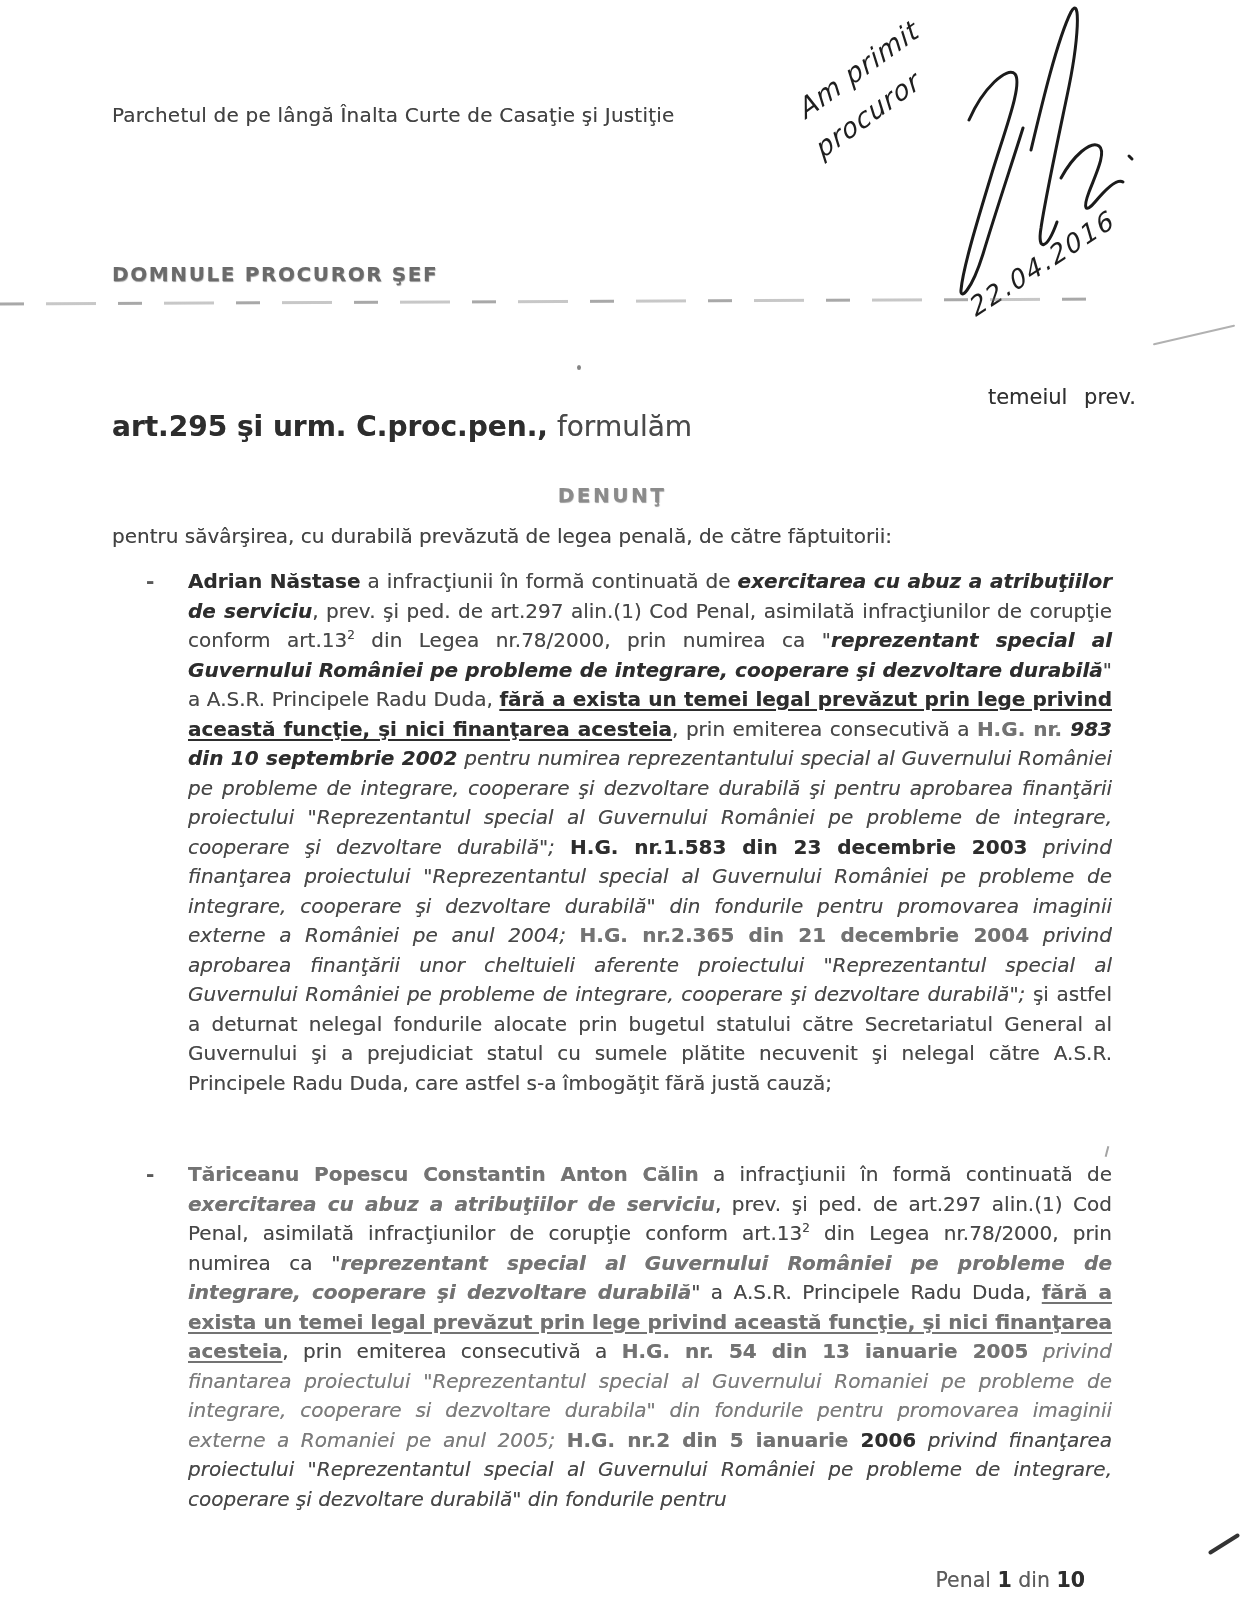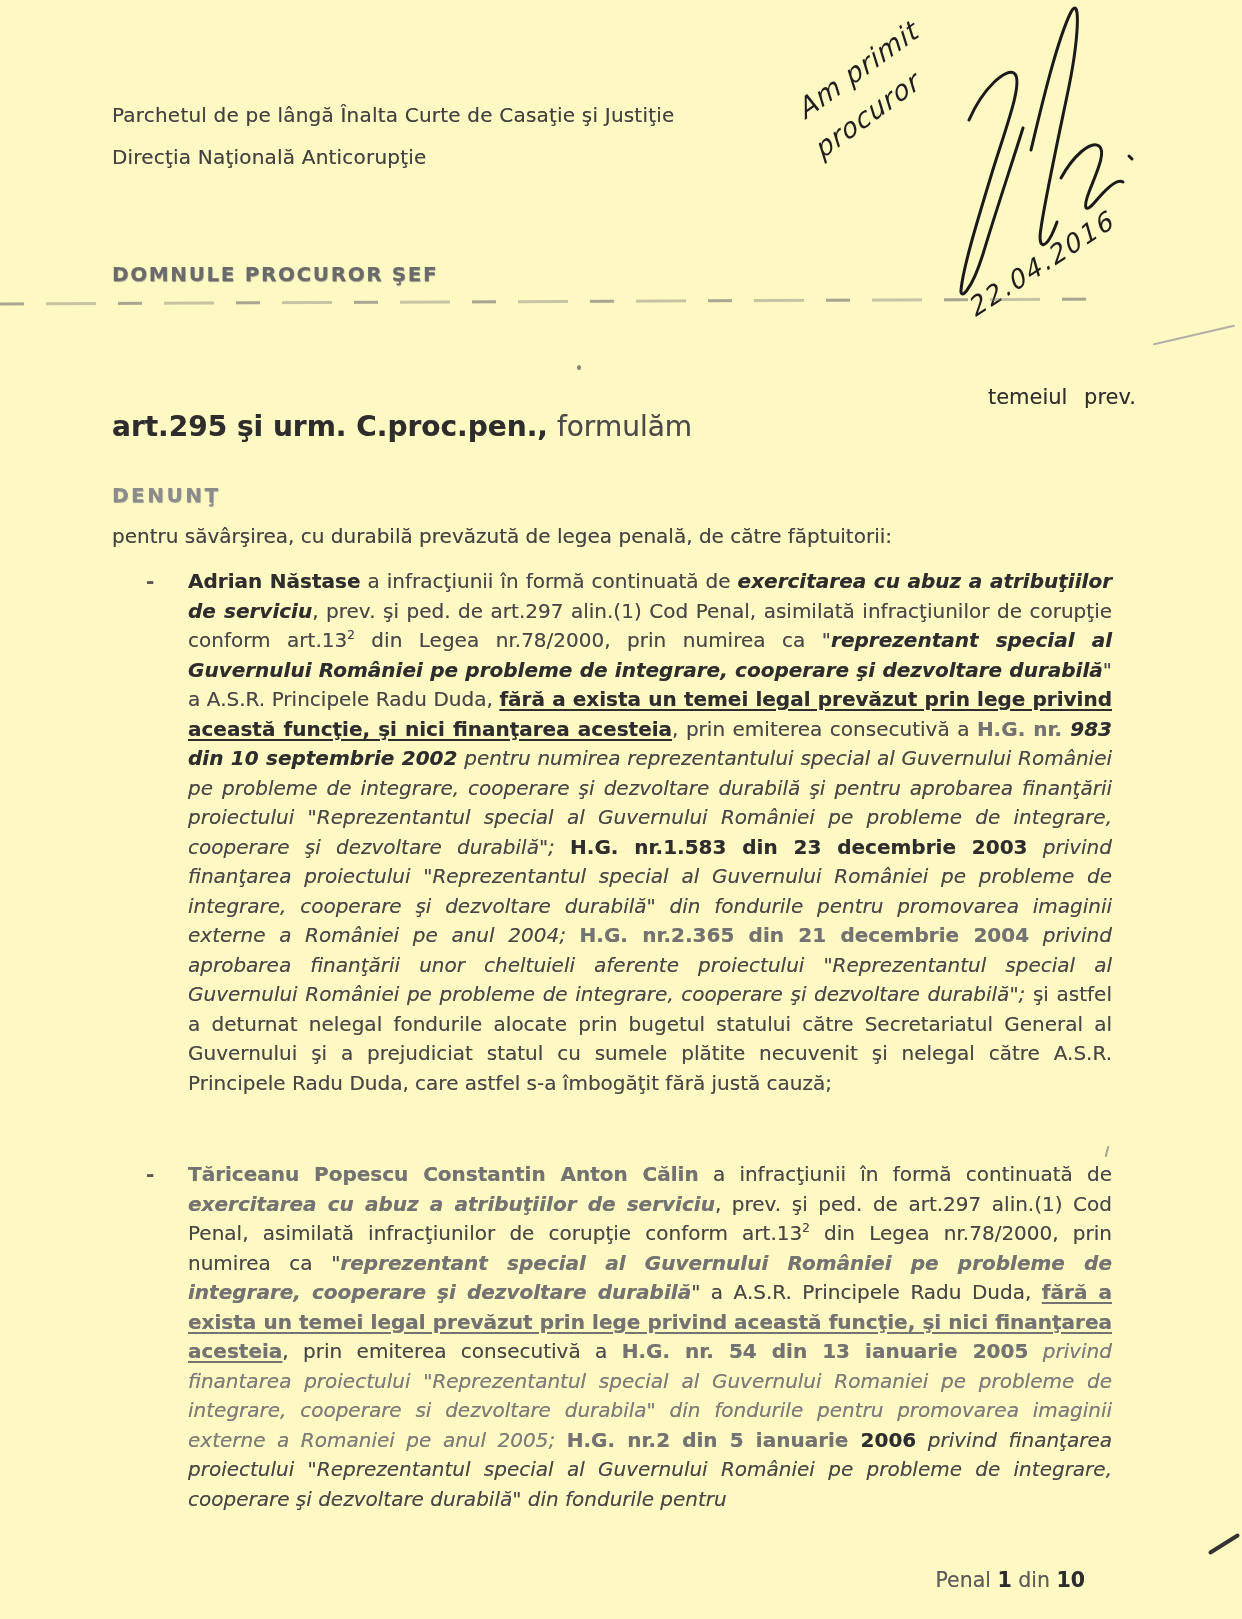--- a/index.html
+++ b/index.html
@@ -1,30 +1,30 @@
 <!DOCTYPE html>
 <html><head>
 <meta charset="utf-8">
 <style>
   html,body{margin:0;padding:0;background:#e8e8e8;}
   .page{
-    position:relative;width:1242px;height:1619px;background:#fef9c3;overflow:hidden;
+    position:relative;width:1242px;height:1619px;background:#ffffff;overflow:hidden;
     font-family:"DejaVu Sans","Liberation Sans",sans-serif;color:#454545;
     text-shadow:0 0 .4px rgba(80,80,80,.55);
   }
   .letterhead{position:absolute;left:112px;top:94px;font-size:20px;line-height:42px;color:#414141;letter-spacing:.2px;}
   .doc-title{position:absolute;left:112px;top:262px;width:1000px;text-align:left;
     font-weight:700;font-size:20px;letter-spacing:1.6px;color:#6a6a6a;text-shadow:.5px .5px .9px rgba(130,130,130,.8);}
   .scan-line{position:absolute;left:0;top:300px;width:1108px;height:3px;opacity:.85;transform:rotate(-.25deg);
     background:repeating-linear-gradient(90deg,rgba(110,110,110,.7) 0 24px,rgba(110,110,110,0) 24px 46px,rgba(110,110,110,.45) 46px 96px,rgba(110,110,110,0) 96px 118px);}
   .scan-dash-right{position:absolute;left:1152px;top:334px;width:84px;height:2px;background:#a3a3a3;
     transform:rotate(-13deg);border-radius:2px;opacity:.85;}
   .right-note{position:absolute;right:106px;top:385px;font-weight:400;font-size:21px;color:#303030;word-spacing:10px;}
   .intro{position:absolute;left:112px;top:410px;font-size:28px;color:#4a4a4a;}
-  .denunt{position:absolute;left:112px;top:483px;width:1000px;text-align:left;font-weight:700;
+  .denunt{position:absolute;left:112px;top:483px;width:1000px;text-align:center;font-weight:700;
     font-size:20px;letter-spacing:2.5px;color:#8b8b8b;text-shadow:.5px .5px .8px rgba(150,150,150,.9);}
   .lead{position:absolute;left:112px;top:524px;font-size:20px;color:#424242;}
   .items{position:absolute;left:146px;top:567px;width:966px;}
   .item{display:flex;}
   .item + .item{margin-top:62px;}
   .marker{flex:0 0 34px;width:34px;font-weight:700;font-size:20px;color:#5a5a5a;line-height:29.5px;}
   .item-text{flex:1;text-align:justify;font-size:20px;line-height:29.5px;color:#474747;margin-left:8px;}
   .footer{position:absolute;right:157px;top:1568px;font-size:20.5px;color:#5c5c5c;}
   
   .r-b{font-weight:700;color:#2d2d2d;}
@@ -45,21 +45,20 @@
   .speck-tick{position:absolute;left:1106px;top:1146px;width:2px;height:11px;background:#8d8d8d;transform:rotate(14deg);opacity:.8;}
   .edge-tick{position:absolute;left:1206px;top:1542px;width:36px;height:4px;background:#343434;transform:rotate(-32deg);border-radius:2px;}
 </style>
 </head>
 <body>
 
 <div class="page">
 
   <div class="letterhead">
     <div>Parchetul de pe lângă Înalta Curte de Casaţie şi Justiţie</div>
-    <div>Direcţia Naţională Anticorupţie</div>
   </div>
 
   <div class="hw-note">
     <div class="l1">Am primit</div>
     <div class="l2">procuror</div>
   </div>
 
   <svg class="hw-sig" width="205" height="305" viewBox="0 0 205 305">
     <g fill="none" stroke="#1b1b1b" stroke-width="3" stroke-linecap="round">
       <path d="M36,120 C50,88 74,66 82,74 C90,84 72,130 58,176 C44,222 30,268 28,290 C27,300 38,292 50,254 C62,214 80,160 90,128"></path>

